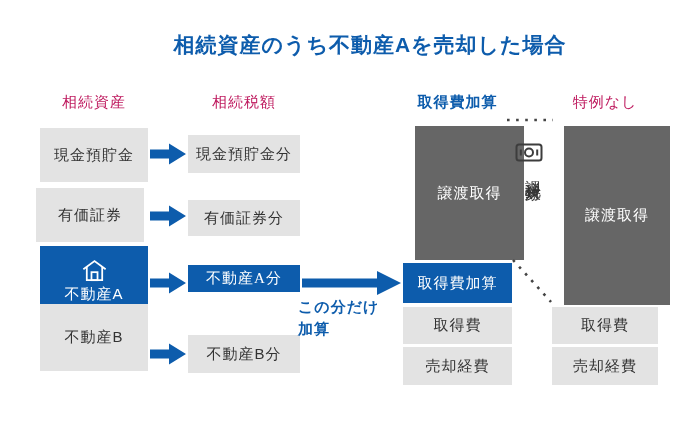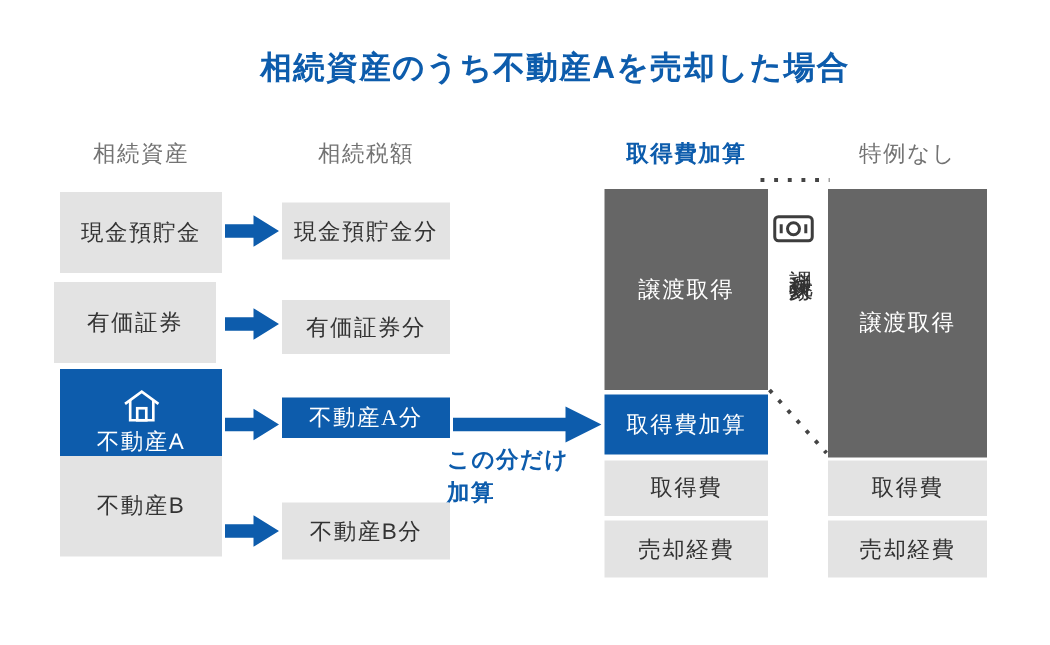--- a/index.html
+++ b/index.html
@@ -6,30 +6,30 @@
   .canvas{
     position:relative;width:700px;height:430px;background:#ffffff;overflow:hidden;
     font-family:"Liberation Sans","DejaVu Sans",sans-serif;color:#333333;
   }
   .title{
     position:absolute;left:0;top:31px;width:700px;text-align:center;
     font-size:21px;font-weight:700;color:#0d5cac;letter-spacing:1px;padding-left:20px;
   }
   .col-header{
     position:absolute;top:93px;height:20px;text-align:center;
-    font-size:15px;font-weight:500;color:#737373;letter-spacing:1px;
+    font-size:15px;font-weight:500;color:#be185d;letter-spacing:1px;
   }
   .col-header.accent{color:#0d5cac;font-weight:700;}
   .box{
     position:absolute;display:flex;align-items:center;justify-content:center;
     font-size:15px;letter-spacing:1px;font-weight:500;
   }
   .box.light{background:#e3e3e3;color:#333333;}
   .box.blue{background:#0d5cac;color:#ffffff;}
-  .box.dark{background:#666666;color:#ffffff;}
+  .box.dark{background:#666666;color:#ffffff;margin-left:12px;}
   .box.stack{flex-direction:column;gap:3px;}
   .arrow{position:absolute;}
   .note{
     position:absolute;left:298px;top:296px;width:116px;text-align:left;
     color:#0d5cac;font-weight:700;font-size:15px;line-height:22px;letter-spacing:1px;
   }
   .taxable-label{
     position:absolute;left:522px;top:167px;height:92px;
     writing-mode:vertical-rl;text-orientation:upright;
     font-size:16px;font-weight:500;color:#333333;letter-spacing:2px;

